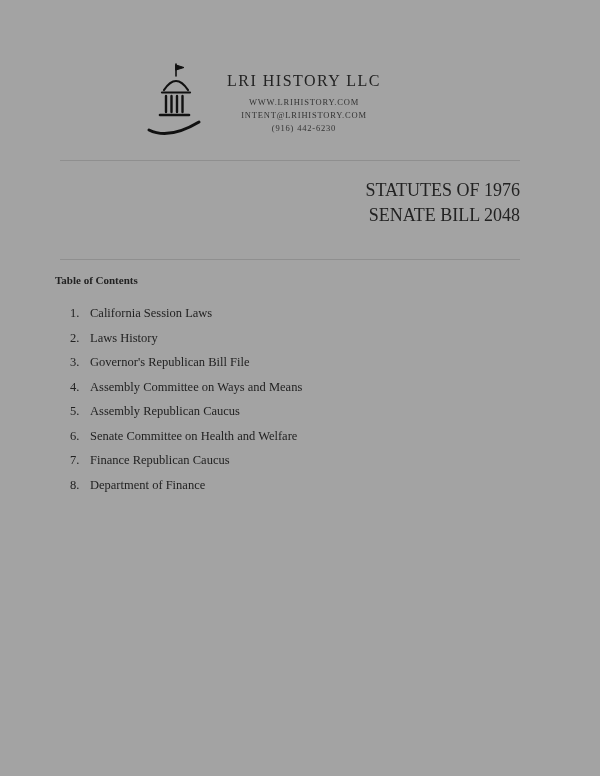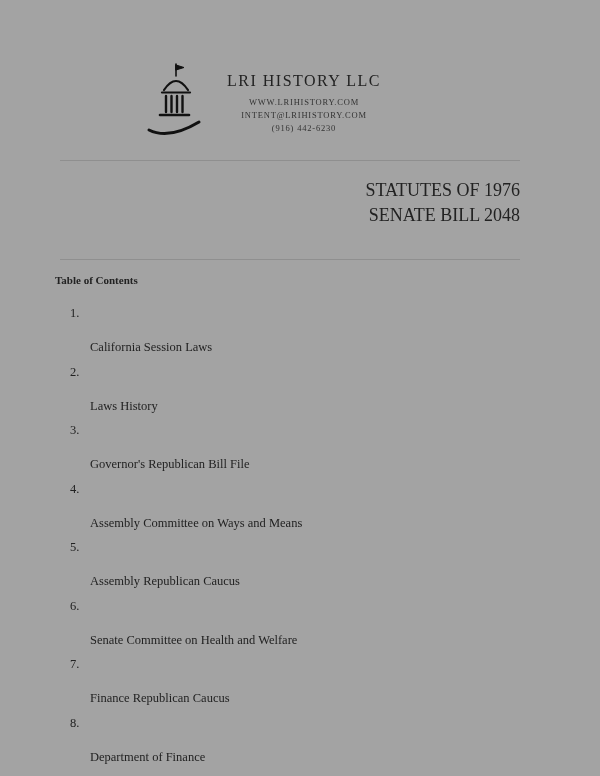--- a/index.html
+++ b/index.html
@@ -104,21 +104,20 @@
     margin-bottom: 10.5px;
     display: flex;
   }
   .toc-num {
     display: inline-block;
     width: 20px;
     flex: 0 0 auto;
   }
   .toc-label {
     flex: 1;
-    margin-top: 34px;
   }
 </style>
 </head>
 <body>
 
 <div class="page">
 
   <div class="letterhead">
     <div class="letterhead-inner">
       <div class="logo">

